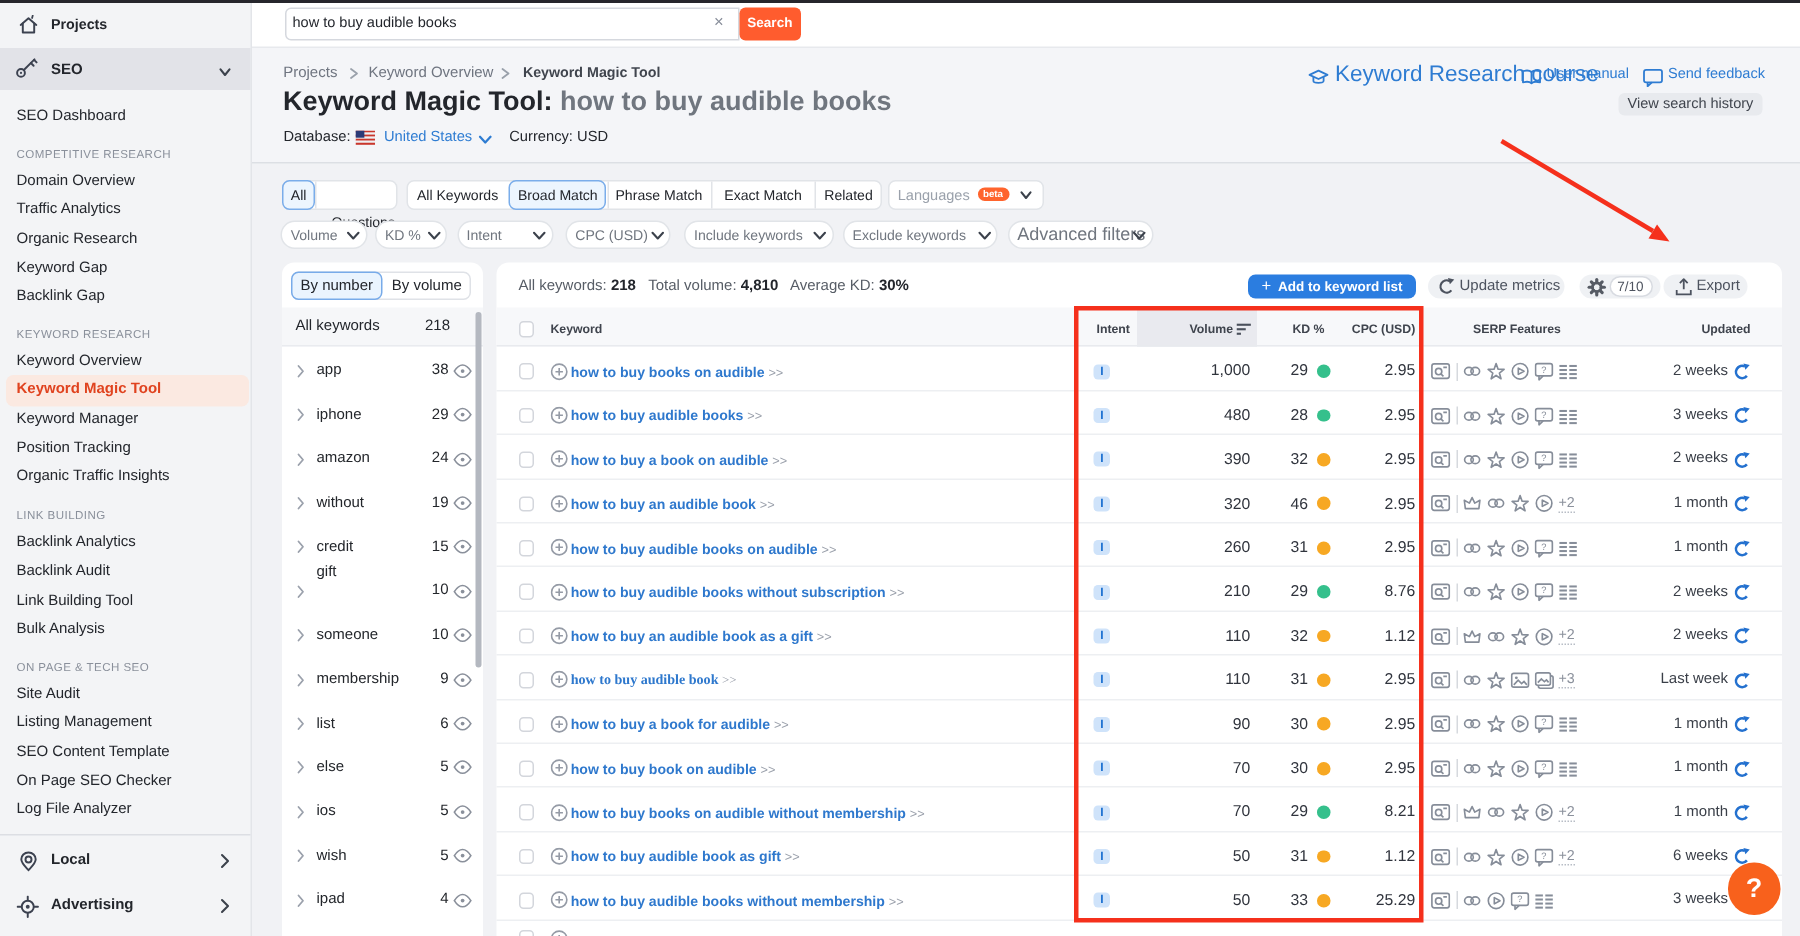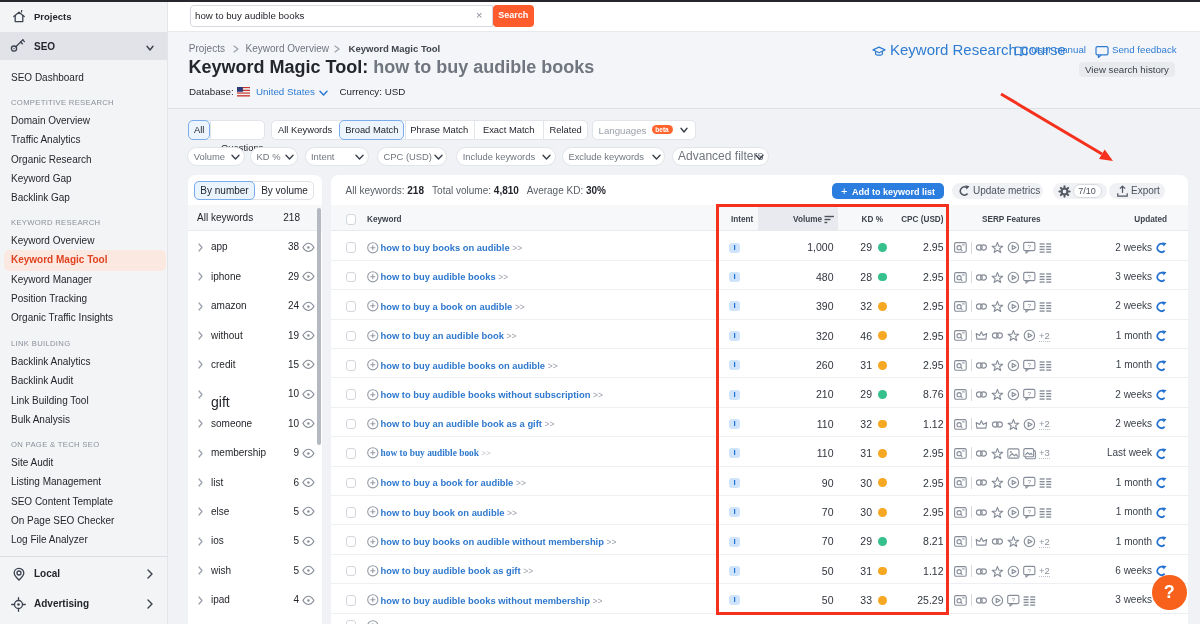--- a/index.html
+++ b/index.html
@@ -285,21 +285,21 @@
     <svg width="13" height="13" viewBox="0 0 13 13" fill="none">
       <path d="M0.9 6.4 C2.7 3.5 4.5 2.3 6.4 2.3 C8.3 2.3 10.1 3.5 11.9 6.4 C10.1 9.3 8.3 10.5 6.4 10.5 C4.5 10.5 2.7 9.3 0.9 6.4 Z" stroke="#8a909b" stroke-width="1.1"></path>
       <circle cx="6.4" cy="6.4" r="1.25" fill="#8a909b"></circle>
     </svg>
   </div>
 <div style="position:absolute;left:198px;top:389.7999999999999px;font-size:0;line-height:0;">
     <svg width="5" height="9" viewBox="0 0 5 9" fill="none">
       <path d="M1 1 L4 4.5 L1 8" stroke="#9ba1ac" stroke-width="1.2" stroke-linecap="round" stroke-linejoin="round"></path>
     </svg>
   </div>
-<div style="position:absolute;left:211px;top:396px;font-size:14px;line-height:12.0px;color:#23262b;font-weight:400;">gift</div>
+<div style="position:absolute;left:211px;top:376px;font-size:10px;line-height:12.0px;color:#23262b;font-weight:400;">gift</div>
 <div style="position:absolute;right:901px;top:388.3px;font-size:10px;line-height:12.0px;color:#23262b;font-weight:400;text-align:right;">10</div>
 <div style="position:absolute;left:301.5px;top:387.7999999999999px;font-size:0;line-height:0;">
     <svg width="13" height="13" viewBox="0 0 13 13" fill="none">
       <path d="M0.9 6.4 C2.7 3.5 4.5 2.3 6.4 2.3 C8.3 2.3 10.1 3.5 11.9 6.4 C10.1 9.3 8.3 10.5 6.4 10.5 C4.5 10.5 2.7 9.3 0.9 6.4 Z" stroke="#8a909b" stroke-width="1.1"></path>
       <circle cx="6.4" cy="6.4" r="1.25" fill="#8a909b"></circle>
     </svg>
   </div>
 <div style="position:absolute;left:198px;top:419.1999999999999px;font-size:0;line-height:0;">
     <svg width="5" height="9" viewBox="0 0 5 9" fill="none">
       <path d="M1 1 L4 4.5 L1 8" stroke="#9ba1ac" stroke-width="1.2" stroke-linecap="round" stroke-linejoin="round"></path>

